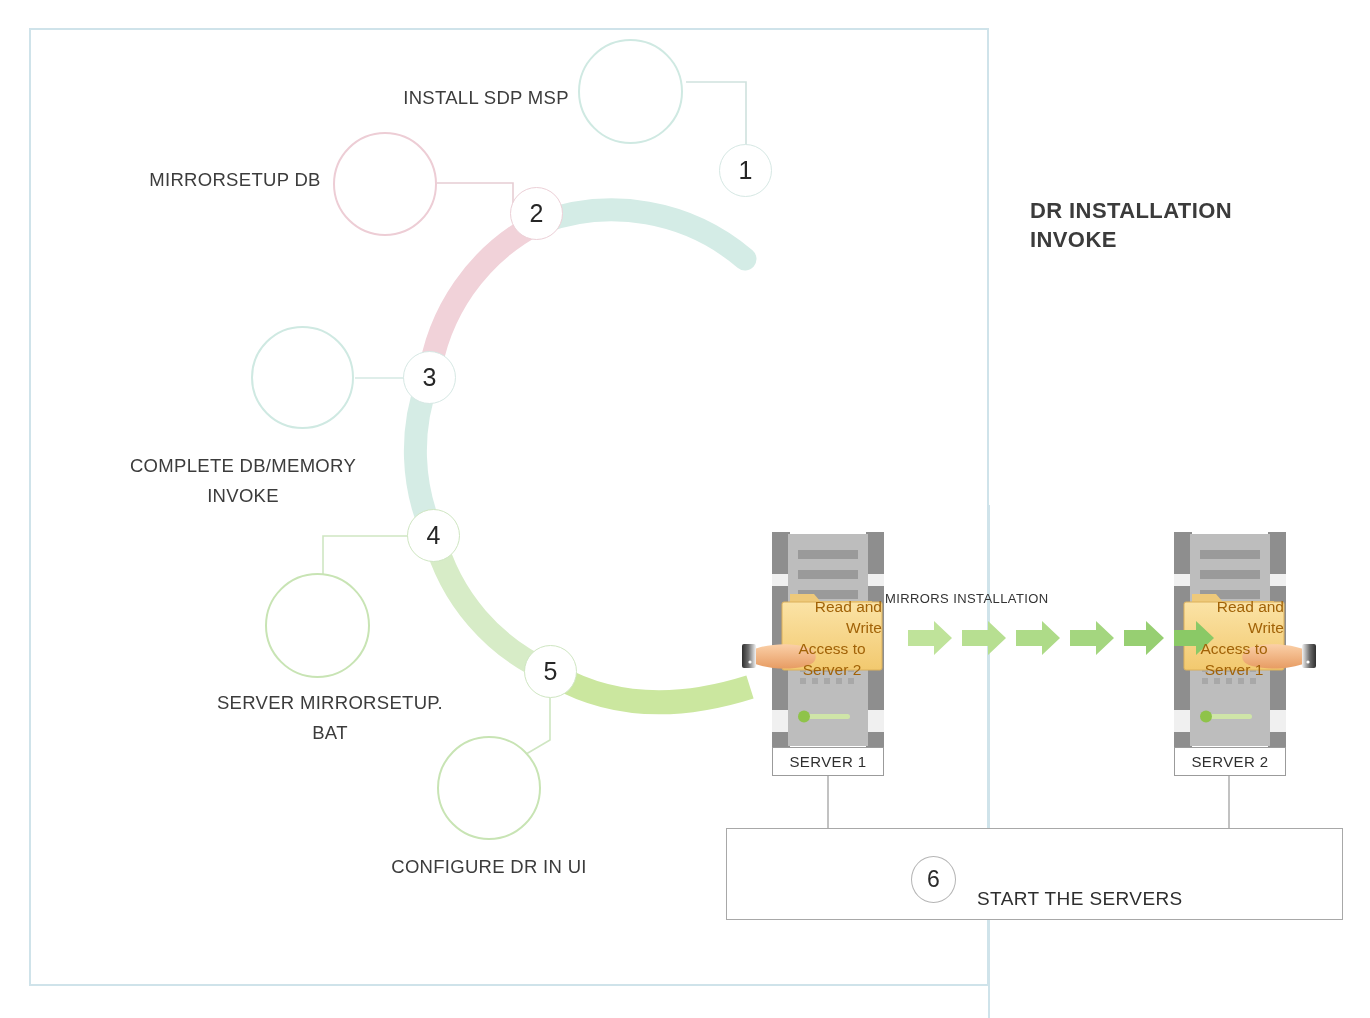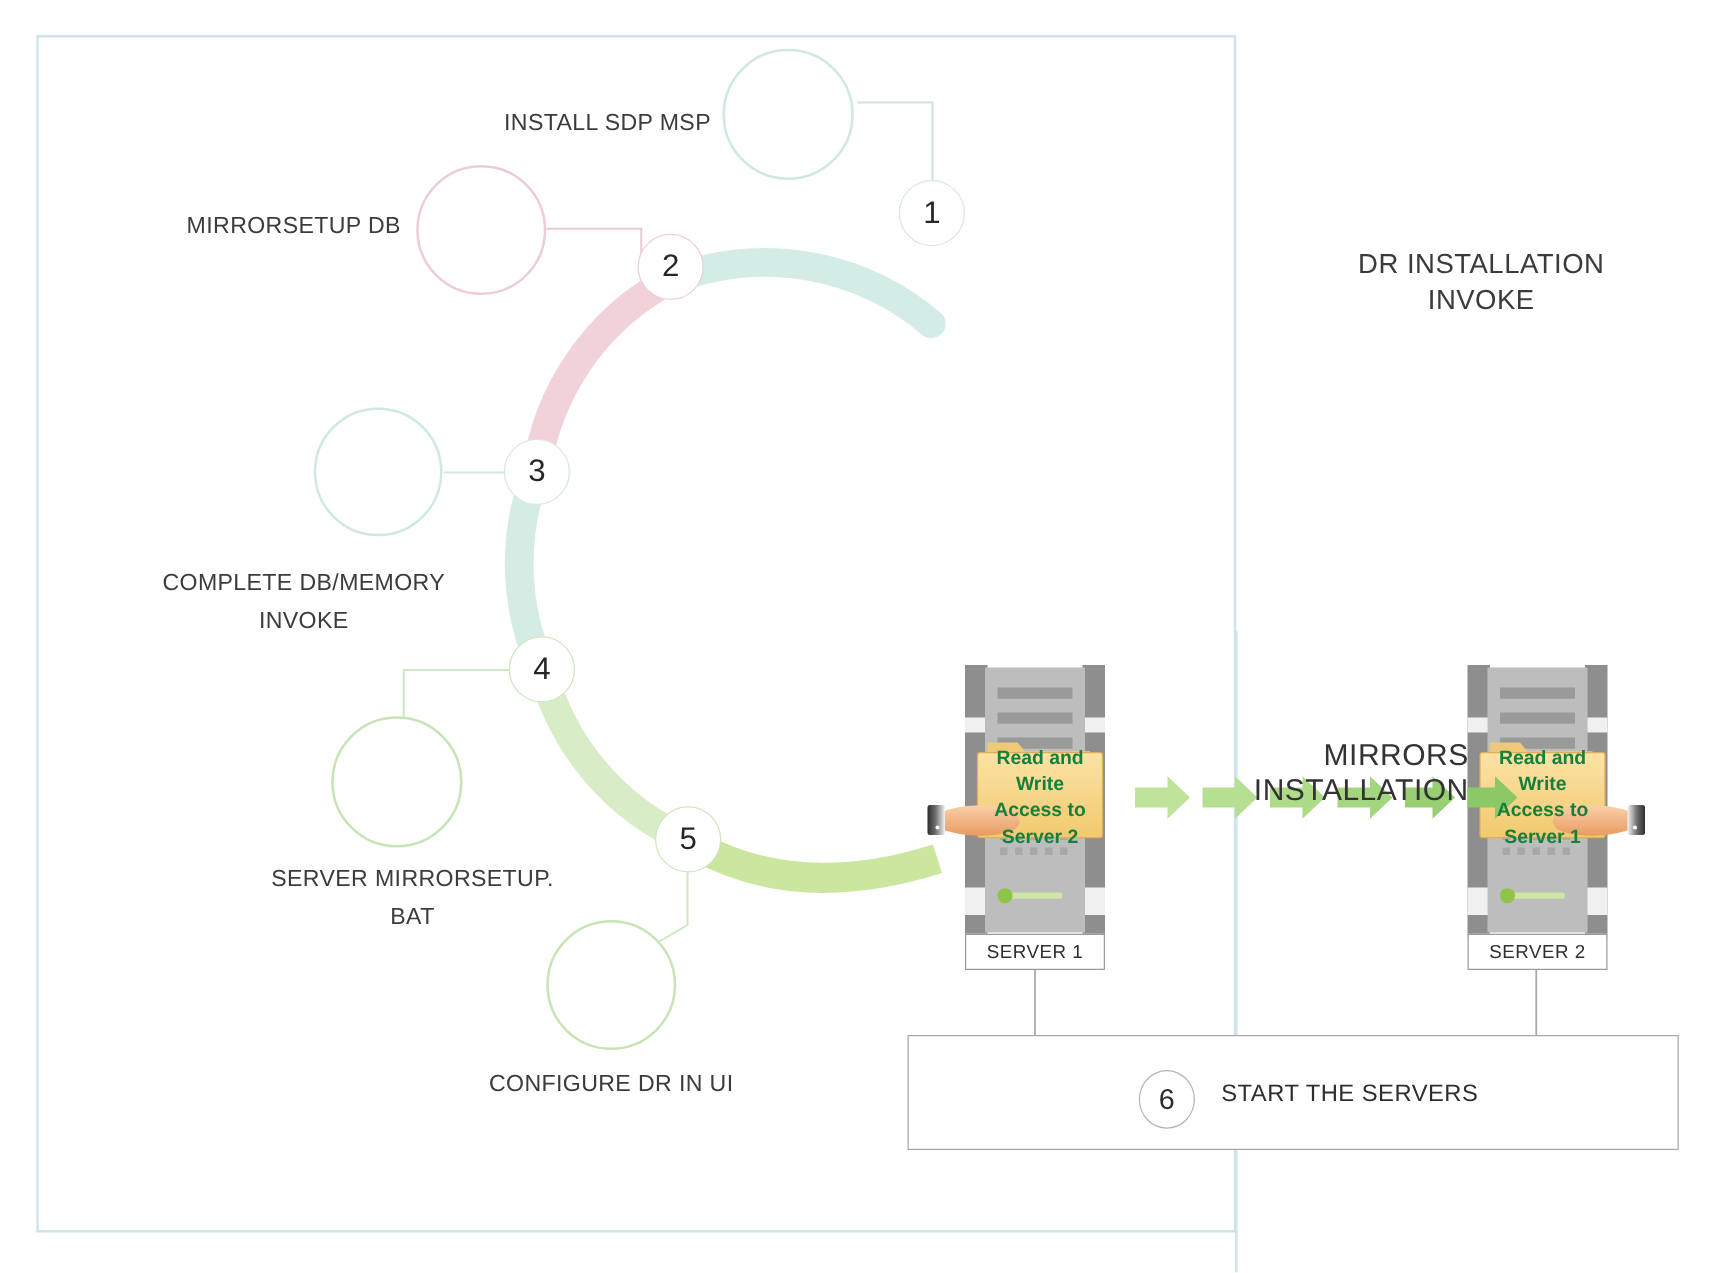--- a/index.html
+++ b/index.html
@@ -9,43 +9,43 @@
   #stage{position:absolute;left:0;top:0;width:1370px;height:1018px;}
 
   .frame{position:absolute;left:29px;top:28px;width:960px;height:958px;
          border:2px solid #cfe3ea;box-sizing:border-box;}
 
   svg.layer{position:absolute;left:0;top:0;width:1370px;height:1018px;overflow:visible;}
 
   .lbl{position:absolute;text-align:center;font-size:18.5px;letter-spacing:.3px;
        color:#3c3c3c;line-height:26px;}
 
-  .title{position:absolute;text-align:center;font-size:22px;font-weight:normal;
+  .title{position:absolute;font-size:22px;font-weight:bold;
          color:#3b3b3b;line-height:29px;letter-spacing:.4px;}
 
   .icircle{position:absolute;border-radius:50%;background:#fff;box-sizing:border-box;
            display:flex;align-items:center;justify-content:center;}
 
   .numnode{position:absolute;border-radius:50%;background:#fff;box-sizing:border-box;
            display:flex;align-items:center;justify-content:center;
            font-size:25px;color:#262626;}
 
   .srvlabel{position:absolute;background:#fff;border:1px solid #9b9b9b;box-sizing:border-box;
             display:flex;align-items:center;justify-content:center;
             font-size:15px;color:#2f2f2f;letter-spacing:.4px;}
 
   .folderbox{position:absolute;display:flex;align-items:center;justify-content:center;
-             text-align:center;font-size:15.5px;line-height:21px;color:#15803d;font-weight:bold;}
+             text-align:right;font-size:15.5px;line-height:21px;color:#a16207;}
 
   .bottombox{position:absolute;border:1px solid #a8a8a8;background:#fff;box-sizing:border-box;}
   .bottomoval{position:absolute;border:1px solid #b5b5b5;border-radius:50%;background:#fff;
               display:flex;align-items:center;justify-content:center;font-size:23px;color:#2b2b2b;}
-  .bottomtext{position:absolute;font-size:19px;color:#2e2e2e;letter-spacing:.4px;}
-
-  .mirrorlbl{position:absolute;font-size:24px;color:#333;letter-spacing:.4px;text-align:right;}
+  .bottomtext{position:absolute;font-size:19px;color:#2e2e2e;letter-spacing:.4px;margin-top:23px;}
+
+  .mirrorlbl{position:absolute;font-size:13px;color:#333;letter-spacing:.4px;text-align:left;}
 </style>
 </head>
 <body>
 
 <div id="stage">
 
   <div class="frame"></div>
 
   <svg class="layer" viewBox="0 0 1370 1018">
 

